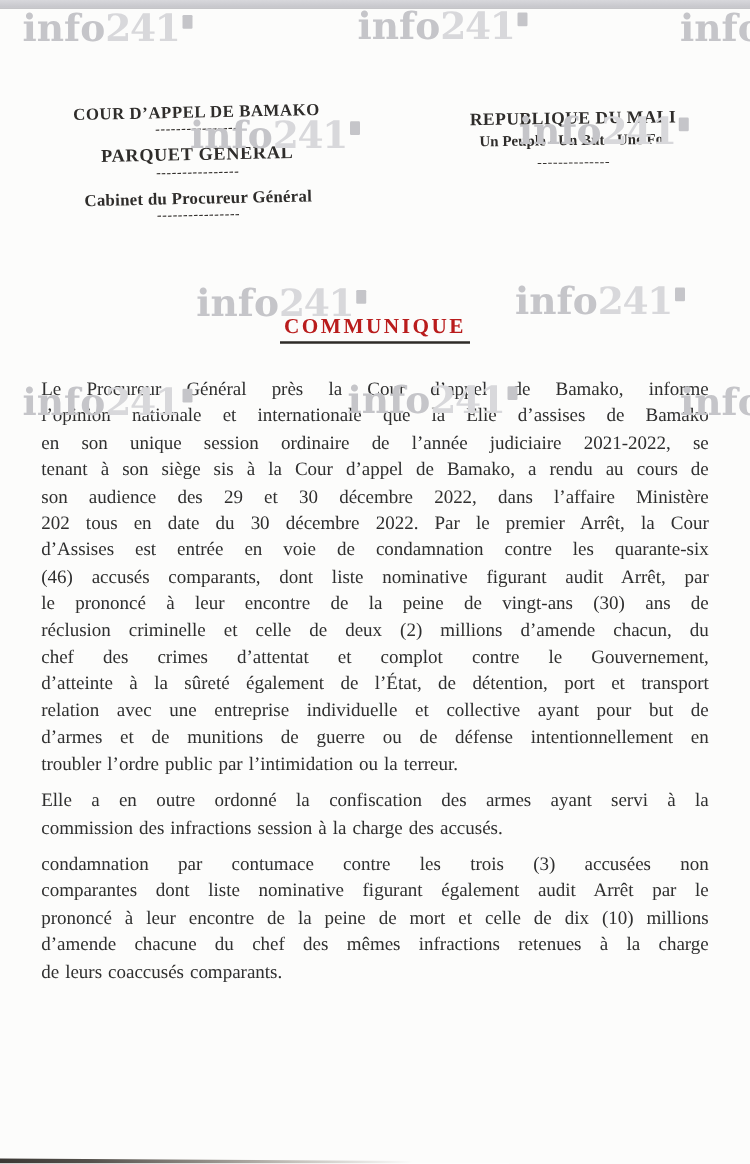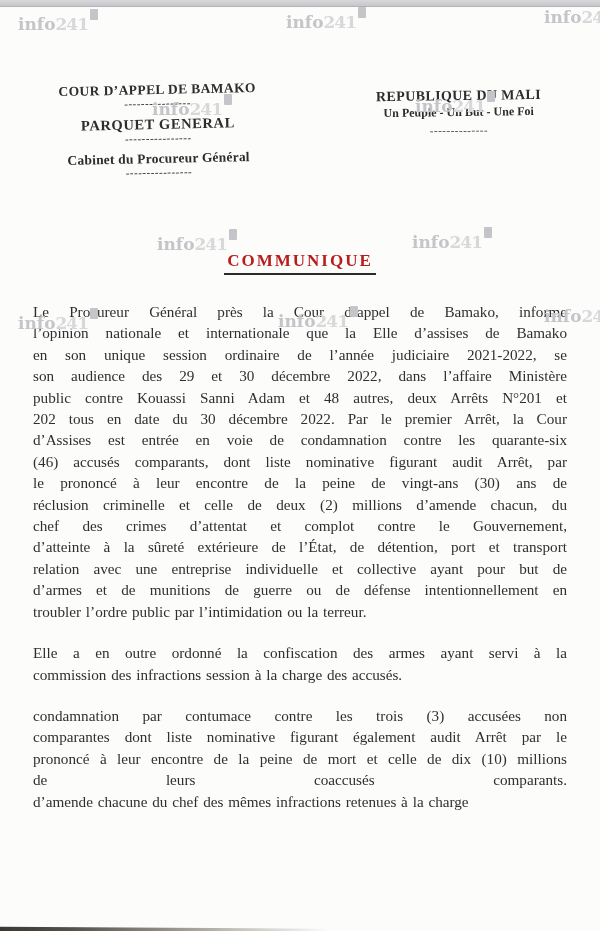--- a/index.html
+++ b/index.html
@@ -26,21 +26,21 @@
     width: 330px; height: 5px;
     background: linear-gradient(to right, #3b3834 0%, #55514c 22%, #8d8882 48%, #c6c2bc 72%, rgba(252,252,251,0) 100%);
     clip-path: polygon(0 15%, 100% 55%, 100% 100%, 0 100%);
   }
   
   .wm-layer { position: absolute; inset: 0; pointer-events: none; z-index: 5; }
   .wm {
     position: absolute;
     font-family: "DejaVu Serif", serif;
     font-weight: bold;
-    font-size: 17px; line-height: 1;
+    font-size: 30px; line-height: 1;
     mix-blend-mode: multiply;
     white-space: nowrap;
   }
   .wm .a { color: var(--wm-a, #c5c5c9); }
   .wm .b { color: var(--wm-b, #d8d8db); letter-spacing: -1px; }
   .wm .badge {
     display: inline-block; width: 8px; height: 11px;
     background: var(--wm-a, #c9c9cd);
     margin-left: 2px; vertical-align: 10px; border-radius: 1px;
   }
@@ -68,21 +68,21 @@
     font-weight: bold; font-size: 17px; letter-spacing: 2px;
     color: #b91c1c;
     padding: 0 3px 2px 3px;
     border-bottom: 2.5px solid #2e2b28;
   }
   .body-text {
     margin: 26px 33px 0 33px;
     font-size: 15.2px; line-height: 21.4px;
     color: #2f2f2f;
   }
-  .para { margin-top: 20px; }
+  .para { margin-top: 8px; }
   .para:first-child { margin-top: 0; }
   .line {
     text-align: justify; text-align-last: justify;
     white-space: nowrap;
     word-spacing: 1px;
   }
   .para .line:last-child { text-align-last: left; font-family: Liberation Serif, serif; }
 </style>
 </head>
 <body>
@@ -122,41 +122,41 @@
 
     <div class="title-wrap">
       <span class="doc-title">COMMUNIQUE</span>
     </div>
 
     <div class="body-text">
         <div class="para">
           <div class="line">Le Procureur Général près la Cour d’appel de Bamako, informe</div>
           <div class="line">l’opinion nationale et internationale que la Elle d’assises de Bamako</div>
           <div class="line">en son unique session ordinaire de l’année judiciaire 2021-2022, se</div>
+          <div class="line">tenant à son siège sis à la Cour d’appel de Bamako, a rendu au cours de</div>
           <div class="line">son audience des 29 et 30 décembre 2022, dans l’affaire Ministère</div>
-          <div class="line">public contre Kouassi Sanni Adam et 48 autres, deux Arrêts N°201 et</div>
           <div class="line">202 tous en date du 30 décembre 2022. Par le premier Arrêt, la Cour</div>
           <div class="line">d’Assises est entrée en voie de condamnation contre les quarante-six</div>
           <div class="line">(46) accusés comparants, dont liste nominative figurant audit Arrêt, par</div>
           <div class="line">le prononcé à leur encontre de la peine de vingt-ans (30) ans de</div>
           <div class="line">réclusion criminelle et celle de deux (2) millions d’amende chacun, du</div>
           <div class="line">chef des crimes d’attentat et complot contre le Gouvernement,</div>
-          <div class="line">d’atteinte à la sûreté extérieure de l’État, de détention, port et transport</div>
+          <div class="line">d’atteinte à la sûreté également de l’État, de détention, port et transport</div>
           <div class="line">relation avec une entreprise individuelle et collective ayant pour but de</div>
           <div class="line">d’armes et de munitions de guerre ou de défense intentionnellement en</div>
           <div class="line">troubler l’ordre public par l’intimidation ou la terreur.</div>
         </div>
         <div class="para">
           <div class="line">Elle a en outre ordonné la confiscation des armes ayant servi à la</div>
           <div class="line">commission des infractions session à la charge des accusés.</div>
         </div>
         <div class="para">
           <div class="line">condamnation par contumace contre les trois (3) accusées non</div>
           <div class="line">comparantes dont liste nominative figurant également audit Arrêt par le</div>
           <div class="line">prononcé à leur encontre de la peine de mort et celle de dix (10) millions</div>
+          <div class="line">d’amende chacune du chef des mêmes infractions retenues à la charge</div>
           <div class="line">de leurs coaccusés comparants.</div>
-          <div class="line">d’amende chacune du chef des mêmes infractions retenues à la charge</div>
         </div>
       </div>
   </div>
 
   <div class="bottom-edge"></div>
 </div>
 
 </body></html>

